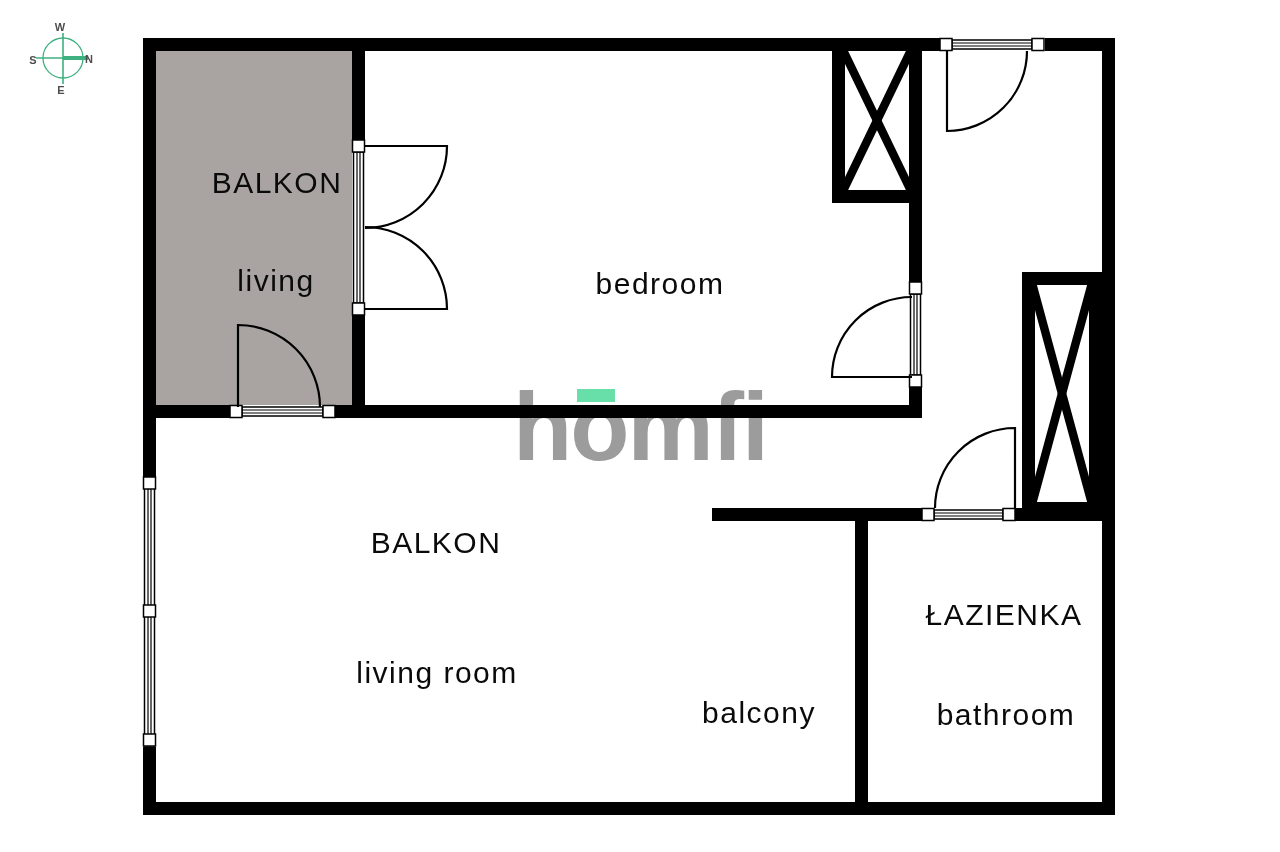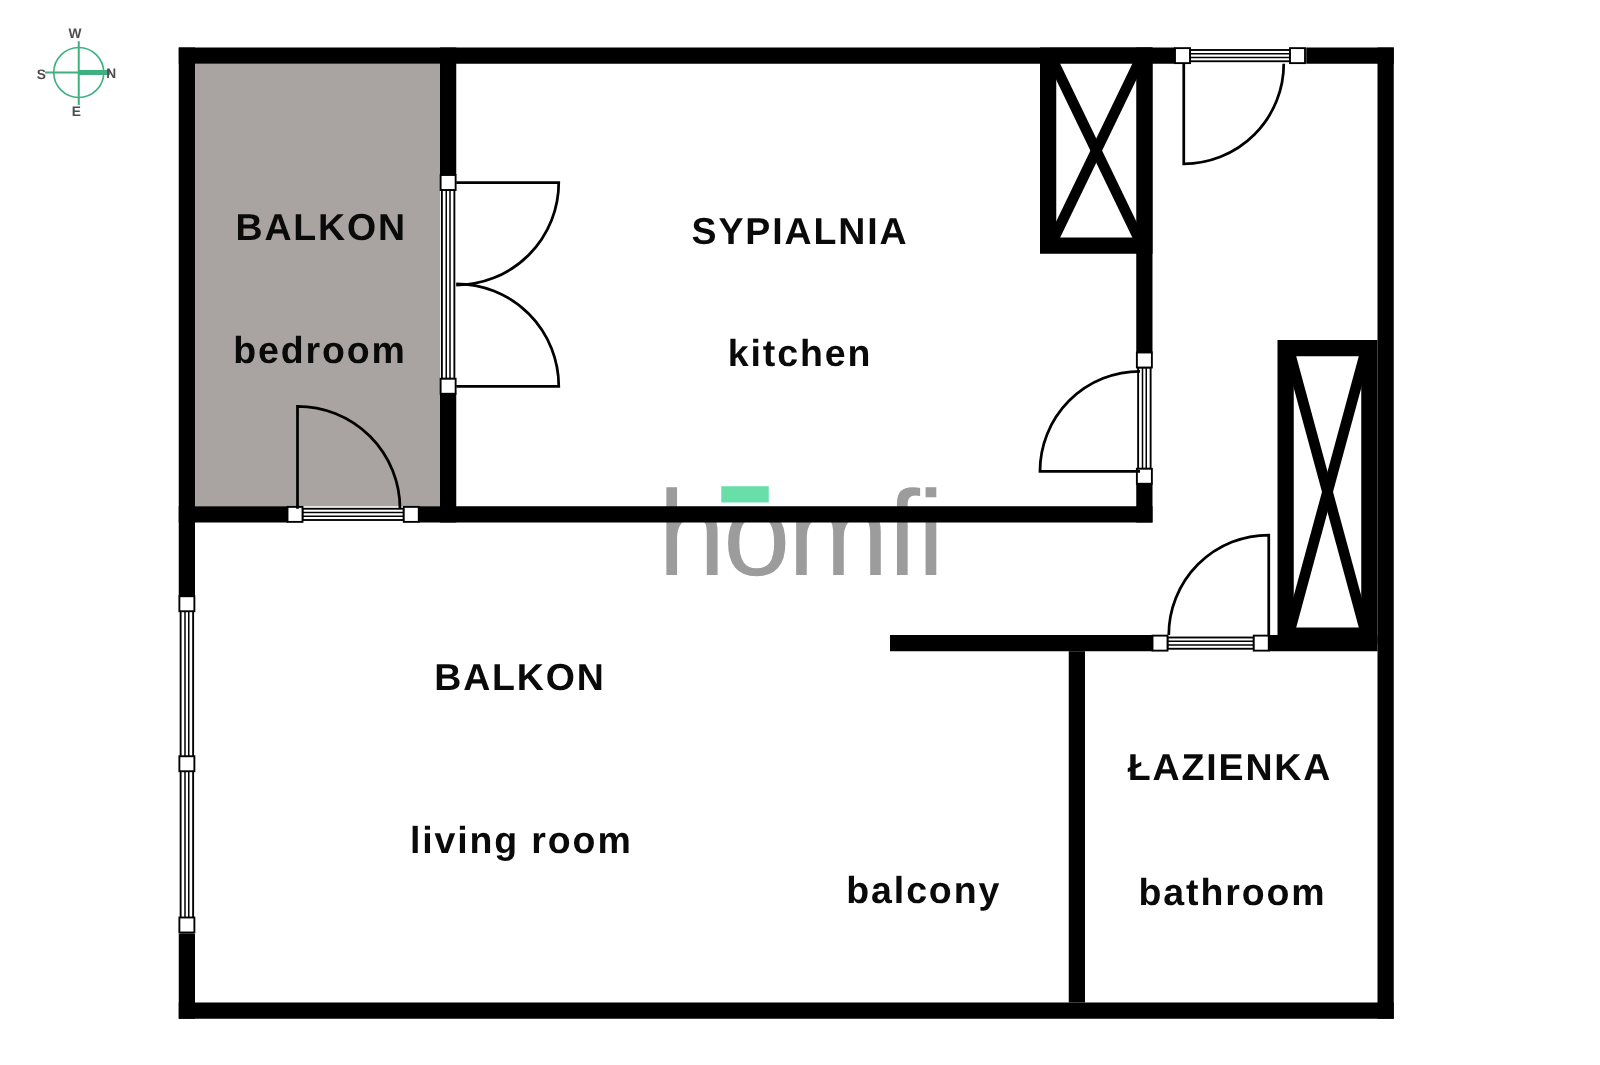--- a/index.html
+++ b/index.html
@@ -16,30 +16,30 @@
   .floor{fill:var(--balcony);}
   .door{stroke:var(--wall);stroke-width:2.2;fill:none;}
   .frame{fill:#ffffff;stroke:var(--wall);stroke-width:1.5;}
   .glz{stroke:var(--wall);stroke-width:1.2;}
   .sq{fill:#ffffff;stroke:var(--wall);stroke-width:1.5;}
   .xrect{fill:#ffffff;stroke:var(--wall);stroke-width:13;}
   .xline{stroke:var(--wall);stroke-width:8.5;}
   .cgreen{stroke:var(--compass);fill:none;}
   .room-label{
     position:absolute;transform:translate(-50%,-50%);
-    font-weight:bold;font-size:30px;letter-spacing:1.5px;
-    color:var(--text);white-space:nowrap;
+    font-weight:normal;font-size:30px;letter-spacing:1.5px;
+    color:var(--text);white-space:nowrap;margin-left:20px;
   }
   .compass-label{
     position:absolute;transform:translate(-50%,-50%);
     font-weight:bold;font-size:11px;color:var(--compass-label);
   }
   .logo-text{
     position:absolute;left:640px;top:427px;transform:translate(-50%,-50%);
-    font-size:97px;font-weight:normal;letter-spacing:-2px;
+    font-size:97px;font-weight:bold;letter-spacing:-2px;
     color:var(--logo-gray);mix-blend-mode:multiply;white-space:nowrap;
   }
   .logo-bar{
     position:absolute;left:577px;top:389px;width:38px;height:13px;
     background:var(--accent);
   }
 </style>
 </head>
 <body>
 
@@ -140,24 +140,23 @@
       <line class="cgreen" x1="63" y1="58" x2="88" y2="58" stroke-width="4"></line>
     </g>
   </svg>
 
   <span class="compass-label" style="left:60px;top:27px">W</span>
   <span class="compass-label" style="left:33px;top:60px">S</span>
   <span class="compass-label" style="left:89px;top:59px">N</span>
   <span class="compass-label" style="left:61px;top:90px">E</span>
 
   <div class="room-label" style="left:257px;top:183px">BALKON</div>
-  <div class="room-label" style="left:256px;top:281px">bedroom</div>
+  <div class="room-label" style="left:256px;top:281px">living</div>
 
-  <div class="room-label" style="left:640px;top:186px">SYPIALNIA</div>
-  <div class="room-label" style="left:640px;top:284px">kitchen</div>
+  <div class="room-label" style="left:640px;top:284px">bedroom</div>
 
   <div class="room-label" style="left:416px;top:543px">BALKON</div>
   <div class="room-label" style="left:417px;top:673px">living room</div>
 
   <div class="room-label" style="left:739px;top:713px">balcony</div>
 
   <div class="room-label" style="left:986px;top:715px">bathroom</div>
   <div class="room-label" style="left:984px;top:615px">ŁAZIENKA</div>
 
   <div class="logo-bar"></div>

